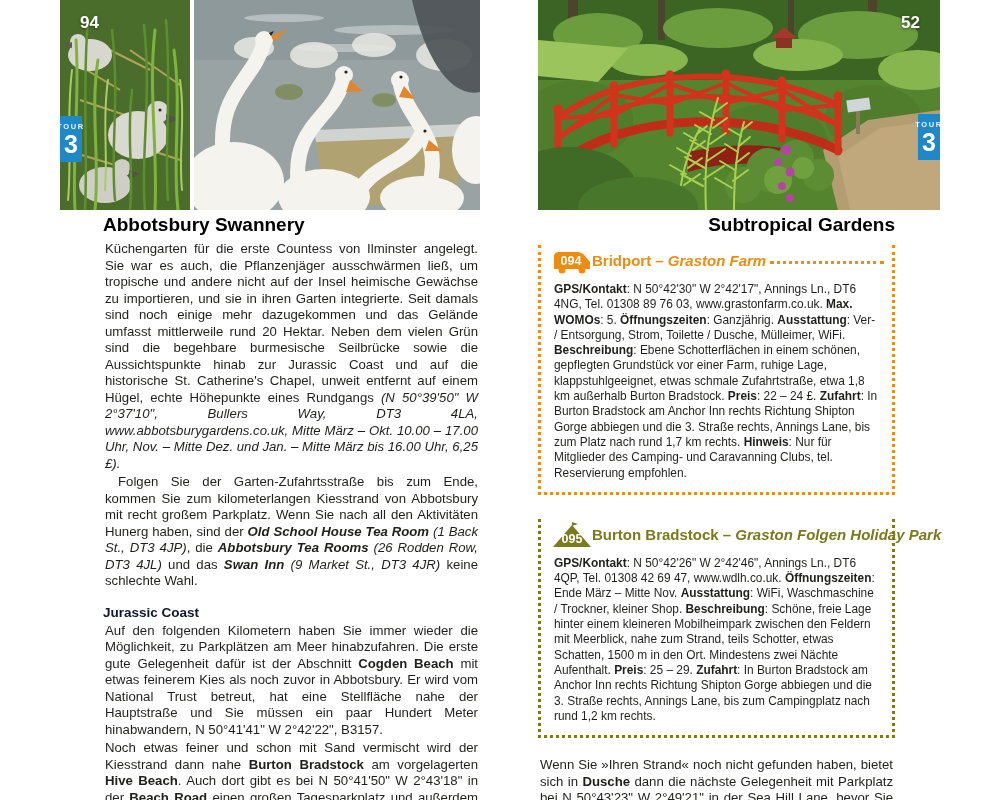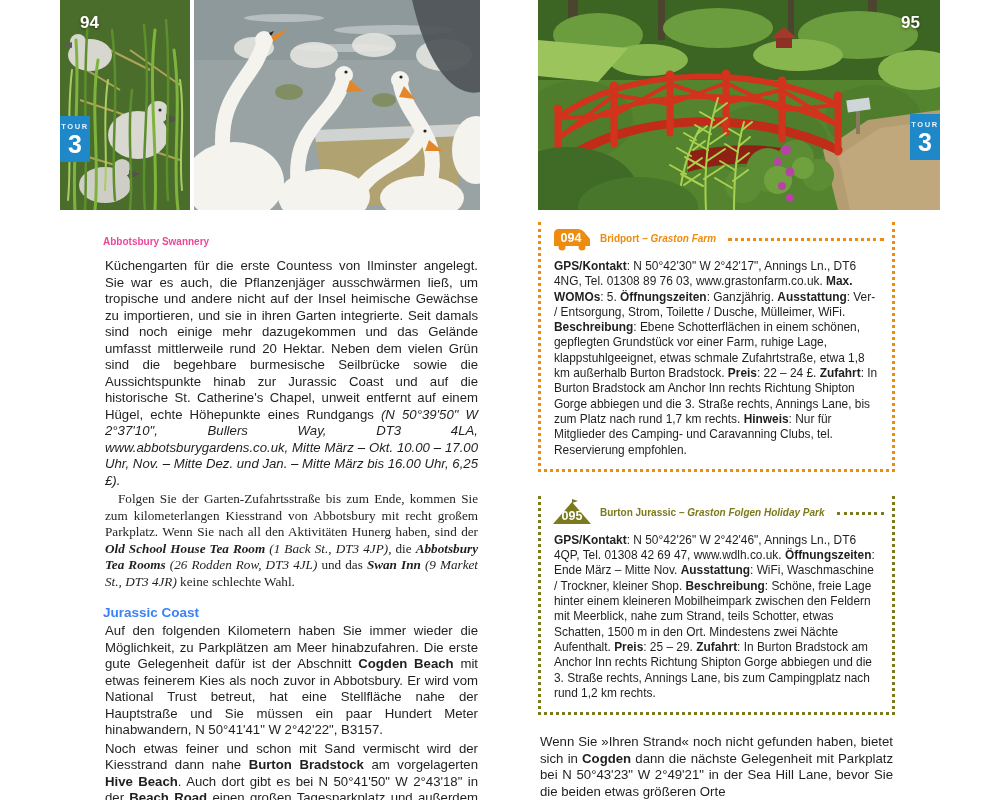--- a/index.html
+++ b/index.html
@@ -23,57 +23,57 @@
 
   .page-num{
     position:absolute;color:#fff;font-weight:bold;font-size:17px;line-height:1;
     text-shadow:0 1px 3px rgba(0,0,0,.45);
     text-align:right;
   }
   .page-num-94{left:20px;top:14px;}
   .page-num-95{left:363px;top:14px;}
 
   .tour-badge{
-    position:absolute;width:30px;height:46px;background:var(--accent,#1e88c9);
+    position:absolute;width:22px;height:46px;background:var(--accent,#1e88c9);
     color:#fff;display:flex;flex-direction:column;align-items:center;justify-content:center;
   }
   .tour-left{left:0;top:116px;}
   .tour-right{right:0;top:114px;}
   .tour-label{font-size:7.5px;font-weight:bold;letter-spacing:1.6px;opacity:.9;}
   .tour-number{font-size:25px;font-weight:bold;line-height:1;margin-top:1px;}
 
-  .caption{font-weight:bold;font-size:10px;line-height:16px;margin-top:24px;color:#ec4899;}
+  .caption{font-weight:bold;font-size:19px;line-height:16px;margin-top:7px;color:#000000;}
   .caption-left{margin-left:43px;}
   .caption-right{width:357px;text-align:right;}
 
   
   .page-left  .body-col{margin-left:43px;width:377px;margin-top:8px;}
   .page-right .body-col{width:357px;margin-top:12px;}
   .para{margin:2px;font-size:13.2px;line-height:16.5px;text-align:justify;}
-  .para.indent{text-indent:13px;font-family:Liberation Serif, serif;}
-  .subhead{font-size:13.5px;line-height:17px;margin:14px 0 0 0;color:#3b82f6;}
+  .para.indent{text-indent:13px;}
+  .subhead{font-size:13.5px;line-height:17px;margin:14px 0 0 0;color:#0f172a;}
   .seg-b{font-weight:bold;}
   .seg-i{font-style:italic;}
   .seg-bi{font-weight:bold;font-style:italic;}
 
   
   .entry{
     position:relative;
     border-left:3px dotted var(--accent,#ee8c10);
     border-right:3px dotted var(--accent,#ee8c10);
     border-bottom:3px dotted var(--accent,#ee8c10);
     margin-top:24px;
   }
   .entry:first-child{margin-top:0;}
-  .entry-header{display:flex;align-items:center;gap:8px;padding:3px 8px 0 11px;}
+  .entry-header{display:flex;align-items:center;padding:3px 8px 0 11px;}
   .badge{flex:0 0 auto;color:var(--accent,#ee8c10);}
   .badge svg{display:block;width:40px;height:27px;overflow:visible;}
   .badge-num{font:bold 12.5px "Liberation Sans","DejaVu Sans",sans-serif;fill:#ffffff;}
   .entry-title{
-    margin:0;font-size:10px;line-height:1.1;color:var(--accent,#ee8c10);
+    margin:0;font-size:15px;line-height:1.1;color:var(--accent,#ee8c10);
     white-space:nowrap;flex:0 0 auto;font-weight:bold;
   }
   .leader{flex:1 1 0;min-width:0;height:0;border-top:3px dotted var(--accent,#ee8c10);margin:2px 0 0 4px;}
   .entry-body{margin:0;padding:7px 13px 11px 13px;font-size:11.9px;line-height:15.3px;text-align:left;}
   .closing{margin-top:19px;}
 </style>
 </head>
 <body>
 
 <div class="spread">
@@ -289,28 +289,29 @@
           </g>
           <g>
             <rect x="318" y="108" width="4" height="26" fill="#8a7a5e"></rect>
             <rect x="309" y="99" width="23" height="12" fill="#cfd6d9" transform="rotate(-8 320 105)"></rect>
           </g>
           <ellipse cx="30" cy="192" rx="70" ry="45" fill="#3f6b26"></ellipse>
           <ellipse cx="100" cy="207" rx="60" ry="30" fill="#48762b"></ellipse>
         </svg>
       </figure>
 
-      <div class="page-num page-num-95">95</div>
+      <div class="page-num page-num-95">52</div>
 
       <div class="tour-badge tour-right" style="--accent: #1e88c9;">
         <span class="tour-label">TOUR</span>
         <span class="tour-number">3</span>
       </div>
     </div>
 
+    <div class="caption caption-right">Subtropical Gardens</div>
 
     <div class="body-col">
 
       <section class="entry" style="--accent: #ee8c10;">
         <div class="entry-header">
           <span class="badge">
             <svg viewBox="0 0 40 27" aria-hidden="true">
               <path d="M2,21 L2,9 Q2,4 7,4 L25,4 Q30,4 33,8 L38,14 L38,21 Z" fill="currentColor"></path>
               <circle cx="10" cy="22" r="3.5" fill="currentColor"></circle>
               <circle cx="30" cy="22" r="3.5" fill="currentColor"></circle>
@@ -325,23 +326,23 @@
 
       <section class="entry" style="--accent: #7b7a1c;">
         <div class="entry-header">
           <span class="badge">
             <svg viewBox="0 0 40 27" aria-hidden="true">
               <path d="M20,3 L39,25 L1,25 Z" fill="currentColor"></path>
               <path d="M20,4 L20,0 L26,2 Z" fill="currentColor"></path>
               <text x="20" y="21" text-anchor="middle" class="badge-num">095</text>
             </svg>
           </span>
-          <h3 class="entry-title"><span class="seg-b">Burton Jurassic – </span><span class="seg-bi">Graston Folgen Holiday Park</span></h3>
+          <h3 class="entry-title"><span class="seg-b">Burton Bradstock – </span><span class="seg-bi">Graston Folgen Holiday Park</span></h3>
           <span class="leader"></span>
         </div>
         <p class="entry-body"><span class="seg-b">GPS/Kontakt</span><span>: N 50°42'26" W 2°42'46", Annings Ln., DT6 4QP, Tel. 01308 42 69 47, www.wdlh.co.uk. </span><span class="seg-b">Öffnungszeiten</span><span>: Ende März – Mitte Nov. </span><span class="seg-b">Ausstattung</span><span>: WiFi, Waschmaschine / Trockner, kleiner Shop. </span><span class="seg-b">Beschreibung</span><span>: Schöne, freie Lage hinter einem kleineren Mobilheimpark zwischen den Feldern mit Meerblick, nahe zum Strand, teils Schotter, etwas Schatten, 1500 m in den Ort. Mindestens zwei Nächte Aufenthalt. </span><span class="seg-b">Preis</span><span>: 25 – 29. </span><span class="seg-b">Zufahrt</span><span>: In Burton Bradstock am Anchor Inn rechts Richtung Shipton Gorge abbiegen und die 3. Straße rechts, Annings Lane, bis zum Campingplatz nach rund 1,2 km rechts.</span></p>
       </section>
 
-      <p class="para closing"><span>Wenn Sie »Ihren Strand« noch nicht gefunden haben, bietet sich in </span><span class="seg-b">Cogden</span><span> dann die nächste Gelegenheit mit Parkplatz bei N 50°43'23" W 2°49'21" in der Sea Hill Lane, bevor Sie die beiden etwas größeren Orte </span></p>
+      <p class="para closing"><span>Wenn Sie »Ihren Strand« noch nicht gefunden haben, bietet sich in </span><span class="seg-b">Dusche</span><span> dann die nächste Gelegenheit mit Parkplatz bei N 50°43'23" W 2°49'21" in der Sea Hill Lane, bevor Sie die beiden etwas größeren Orte </span></p>
     </div>
   </section>
 
 </div>
 
 </body></html>

